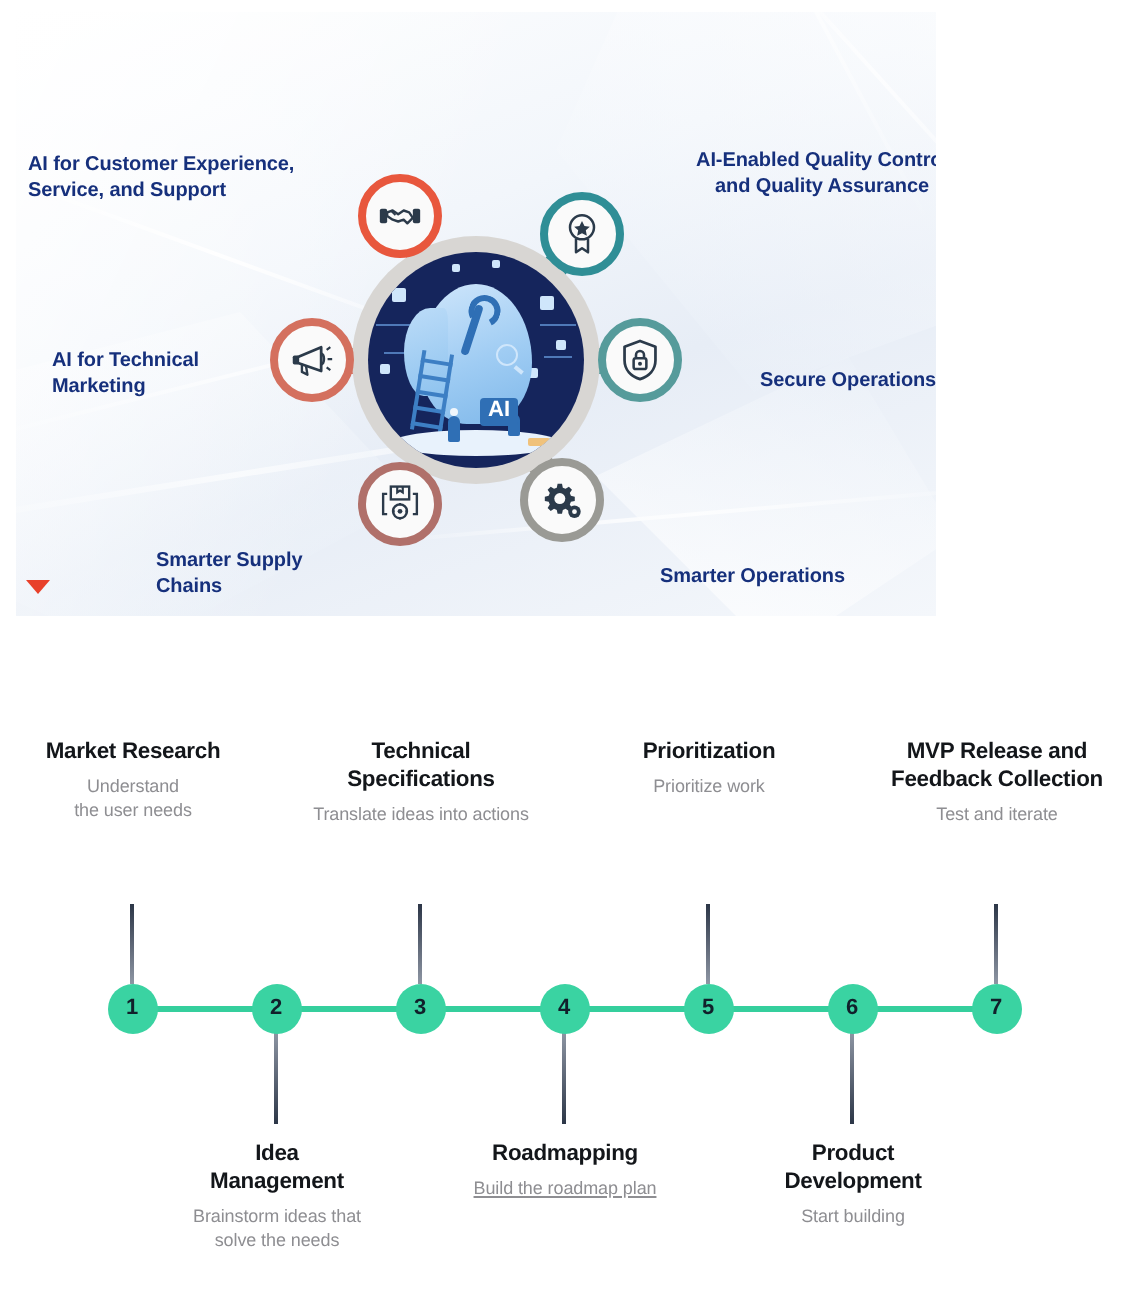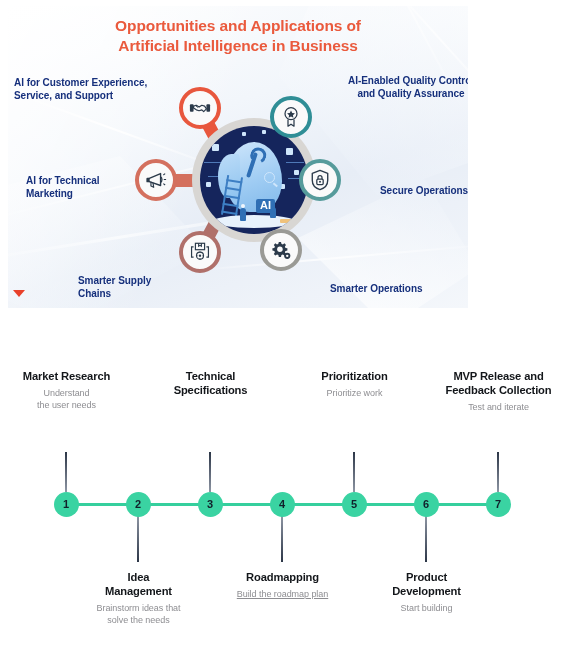--- a/index.html
+++ b/index.html
@@ -59,21 +59,21 @@
 
   .red-marker{
     position:absolute;left:5px;top:284px;
     width:0;height:0;
     border-left:6px solid transparent;
     border-right:6px solid transparent;
   }
 
   
   #hub-outer{
-    position:absolute;left:184px;top:112px;width:124px;height:124px;
+    position:absolute;left:168px;top:112px;width:124px;height:124px;
     border-radius:50%;
     background:#d8d6d3;
   }
   #hub-inner{
     position:absolute;left:8px;top:8px;width:108px;height:108px;
     border-radius:50%;
     background:#15255c;
     overflow:hidden;
   }
   
@@ -172,24 +172,20 @@
   <div class="bg-streak streak-a"></div>
   <div class="bg-streak streak-b"></div>
   <div class="bg-streak streak-c"></div>
   <div class="bg-streak streak-d"></div>
   <div class="bg-streak streak-e"></div>
   <div class="bg-streak streak-f"></div>
   <div class="poly-a"></div>
   <div class="poly-b"></div>
   <div class="poly-c"></div>
 
-  <div id="panel-title" style="color: rgb(234, 90, 61);">
-    <span class="t-line">Opportunities and Applications of</span>
-    <span class="t-line">Artificial Intelligence in Business</span>
-  </div>
 
   <div class="red-marker" style="border-top: 7px solid rgb(232, 64, 42);"></div>
 
   <div class="spoke" id="spoke-0" style="left: 230px; top: 167.5px; width: 88px; transform: rotate(-118deg); background: rgb(232, 87, 61);"></div>
   <div class="spoke" id="spoke-1" style="left: 230px; top: 167.5px; width: 88px; transform: rotate(-50deg); background: rgb(47, 142, 150);"></div>
   <div class="spoke" id="spoke-2" style="left: 230px; top: 167.5px; width: 88px; transform: rotate(180deg); background: rgb(212, 112, 94);"></div>
   <div class="spoke" id="spoke-3" style="left: 230px; top: 167.5px; width: 88px; transform: rotate(0deg); background: rgb(86, 155, 155);"></div>
   <div class="spoke" id="spoke-4" style="left: 230px; top: 167.5px; width: 88px; transform: rotate(118deg); background: rgb(176, 112, 106);"></div>
   <div class="spoke" id="spoke-5" style="left: 230px; top: 167.5px; width: 88px; transform: rotate(58deg); background: rgb(154, 154, 149);"></div>
 
@@ -316,20 +312,21 @@
         <div class="tl-sub" style="color: rgb(142, 142, 146);">Brainstorm ideas that
 solve the needs</div>
       </div>
       <div class="tl-node" style="left: 197.5px; top: 491.5px; background: rgb(58, 211, 162);">
         <span>3</span>
       </div>
       <div class="tl-stem" style="left: 209.2px; top: 452px; height: 40px;"></div>
       <div class="tl-text" style="left: 123px; top: 369px;">
         <div class="tl-title" style="color: rgb(19, 22, 26);">Technical
 Specifications</div>
+        <div class="tl-sub" style="color: rgb(142, 142, 146);">Translate ideas into actions</div>
       </div>
       <div class="tl-node" style="left: 269.5px; top: 491.5px; background: rgb(58, 211, 162);">
         <span>4</span>
       </div>
       <div class="tl-stem down" style="left: 281.2px; top: 516px; height: 46px;"></div>
       <div class="tl-text" style="left: 195px; top: 570px;">
         <div class="tl-title" style="color: rgb(19, 22, 26);">Roadmapping</div>
         <div class="tl-sub" style="color: rgb(142, 142, 146); text-decoration: underline;">Build the roadmap plan</div>
       </div>
       <div class="tl-node" style="left: 341.5px; top: 491.5px; background: rgb(58, 211, 162);">

